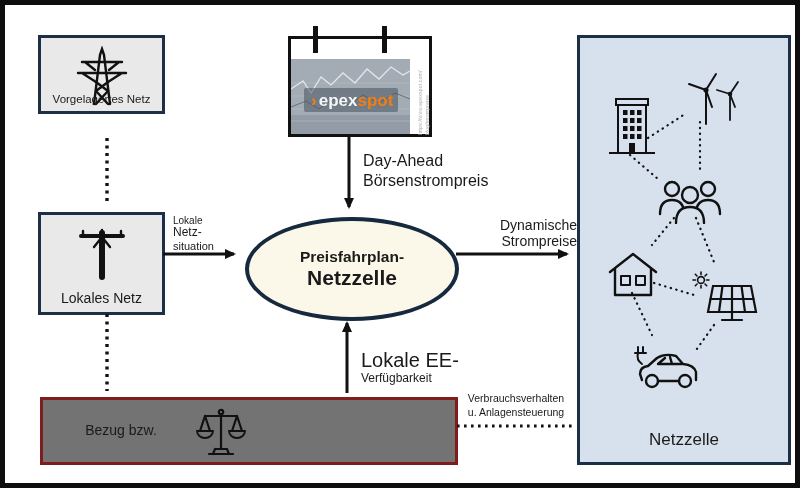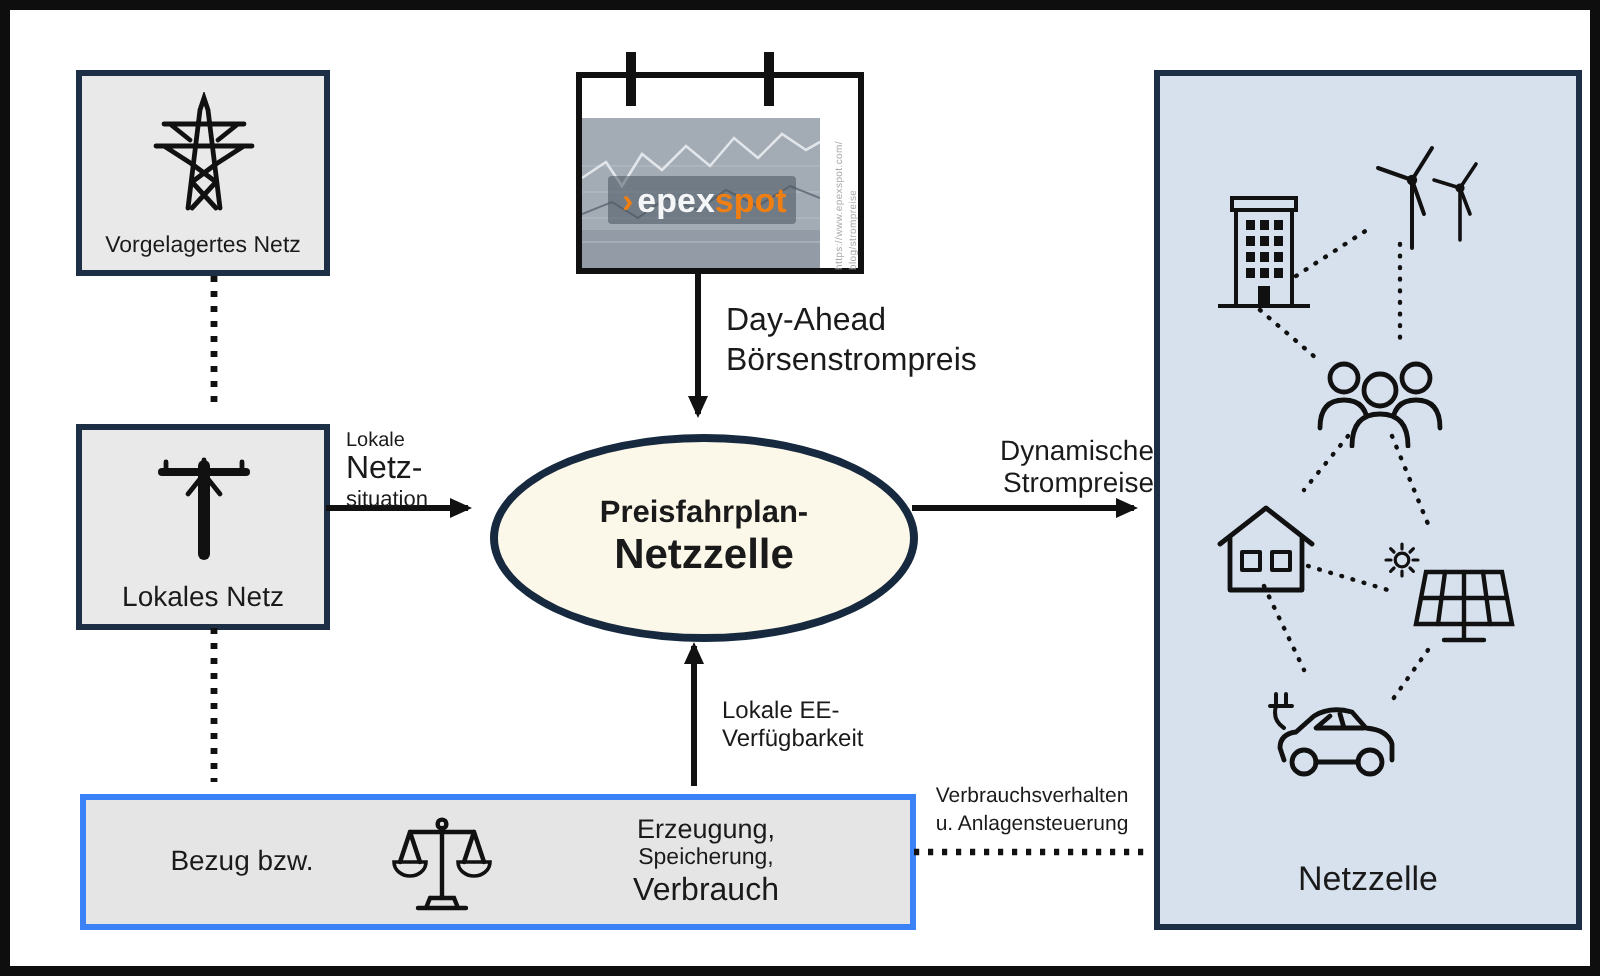--- a/index.html
+++ b/index.html
@@ -15,33 +15,33 @@
   #generator{left:240px;top:212px;width:214px;height:104px;border:4px solid #16293e;border-radius:50%;
     background:#fcf8e9;display:flex;flex-direction:column;align-items:center;justify-content:center;}
   #generator .t1{font-size:15.5px;font-weight:bold;}
   #generator .t2{font-size:21px;font-weight:bold;margin-top:1px;}
   
   #calendar{left:283px;top:31px;width:144px;height:101px;border:3px solid #111;background:#fff;}
   .peg{position:absolute;width:5px;height:27px;top:-13px;background:#111;}
   #chart{position:absolute;left:0;right:0;bottom:0;top:20px;}
   .credit{position:absolute;font-size:5px;color:#a9a9a9;white-space:nowrap;transform-origin:0 0;transform:rotate(-90deg);letter-spacing:.2px;}
   
-  #balance{left:35px;top:392px;width:418px;height:68px;border:3px solid #3b82f6;background:#e5e5e5;}
+  #balance{left:35px;top:392px;width:418px;height:68px;border:3px solid #7f1d1d;background:#737373;}
   
   #cell{left:572px;top:30px;width:214px;height:430px;border:3px solid #1c2f45;background:#d7e1ee;padding-left:12px;}
   #cell .celllabel{position:absolute;left:0;right:0;bottom:13px;text-align:center;font-size:17px;}
   svg{display:block;}
   .overlay{pointer-events:none;}
 </style>
 </head>
 <body>
 
 <div id="frame">
 
-  <div class="abs gbox" style="left:33px;top:30px;width:127px;height:103px;">
+  <div class="abs gbox" style="left:33px;top:30px;width:127px;height:79px;">
     <div class="icon-wrap">
       <svg width="58" height="60" viewBox="0 0 58 60" fill="none" stroke="#111" stroke-width="2.4" stroke-linecap="round">
         <path d="M21,58 L27,9 M37,58 L31,9 M27,9 L29,3 L31,9"></path>
         <path d="M9,16 L49,16 M12,16 L22,24 M46,16 L36,24"></path>
         <path d="M5,27 L53,27 M9,27 L23,36 M49,27 L35,36"></path>
         <path d="M23,36 L35,45 M35,36 L23,45 M23,45 L35,58 M35,45 L23,58"></path>
       </svg>
     </div>
     <div class="boxlabel lbl" style="font-size:11.5px;">Vorgelagertes Netz</div>
   </div>
@@ -90,25 +90,20 @@
     <div class="abs" style="left:152px;top:5px;">
       <svg width="52" height="54" viewBox="0 0 52 54" fill="none" stroke="#111" stroke-width="2.2" stroke-linecap="round">
         <circle cx="26" cy="7" r="2.2"></circle>
         <path d="M10,11 L42,11 M26,9 L26,44"></path>
         <path d="M10,11 L5,26 M10,11 L15,26"></path>
         <path d="M2,26 A8,7 0 0 0 18,26 Z" stroke-width="1.8"></path>
         <path d="M42,11 L37,26 M42,11 L47,26"></path>
         <path d="M34,26 A8,7 0 0 0 50,26 Z" stroke-width="1.8"></path>
         <path d="M14,49 L38,49 M20,44 L32,44 L34,49 M20,44 L18,49"></path>
       </svg>
-    </div>
-    <div class="abs lbl" style="left:235px;top:50%;transform:translateY(-50%);text-align:center;width:150px;">
-      <div style="font-size:13.5px;">Erzeugung,</div>
-      <div style="font-size:11.5px;margin-top:1px;">Speicherung,</div>
-      <div style="font-size:16px;margin-top:1px;">Verbrauch</div>
     </div>
   </div>
 
   <div class="abs" id="cell">
     <div class="abs" style="left:27px;top:55px;">
       <svg width="50" height="66" viewBox="0 0 50 66" fill="none" stroke="#111" stroke-width="2">
         <rect x="9" y="6" width="32" height="6"></rect>
         <rect x="11" y="12" width="28" height="48"></rect>
         <path d="M2,60 L48,60"></path>
         <g fill="#111" stroke="none">
@@ -206,36 +201,36 @@
       <path d="M669,213 L647,240"></path>
       <path d="M691,213 L709,257"></path>
       <path d="M649,278 L689,290"></path>
       <path d="M627,288 L647,330"></path>
       <path d="M709,320 L689,348"></path>
     </g>
   </svg>
 
   <div class="abs lbl" style="left:168px;top:210px;">
     <div style="font-size:10px;">Lokale</div>
-    <div style="font-size:16px;">Netz-</div>
+    <div style="font-size:12px;">Netz-</div>
     <div style="font-size:11px;">situation</div>
   </div>
 
   <div class="abs lbl" style="left:358px;top:147px;">
     <div style="font-size:16px;">Day-Ahead</div>
     <div style="font-size:16px;margin-top:2px;">Börsenstrompreis</div>
   </div>
 
   <div class="abs lbl" style="left:450px;top:213px;width:122px;text-align:right;font-size:14px;">
     <div>Dynamische</div>
     <div>Strompreise</div>
   </div>
 
   <div class="abs lbl" style="left:356px;top:344px;">
-    <div style="font-size:12px;">Lokale EE-</div>
+    <div style="font-size:20px;">Lokale EE-</div>
     <div style="font-size:12px;margin-top:1px;">Verfügbarkeit</div>
   </div>
 
   <div class="abs lbl" style="left:452px;top:387px;width:118px;text-align:center;font-size:10.5px;line-height:1.3;">
     <div>Verbrauchsverhalten</div>
     <div>u. Anlagensteuerung</div>
   </div>
 
 </div>
 

